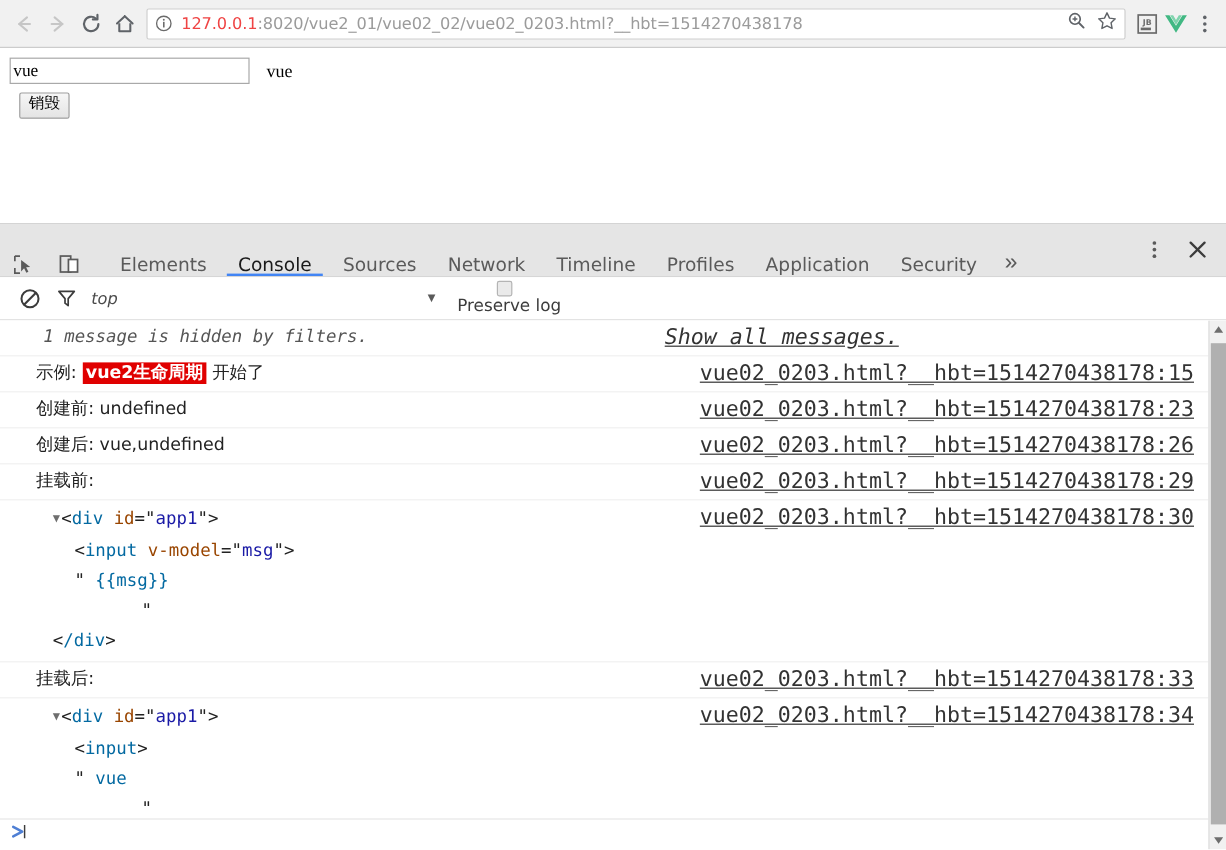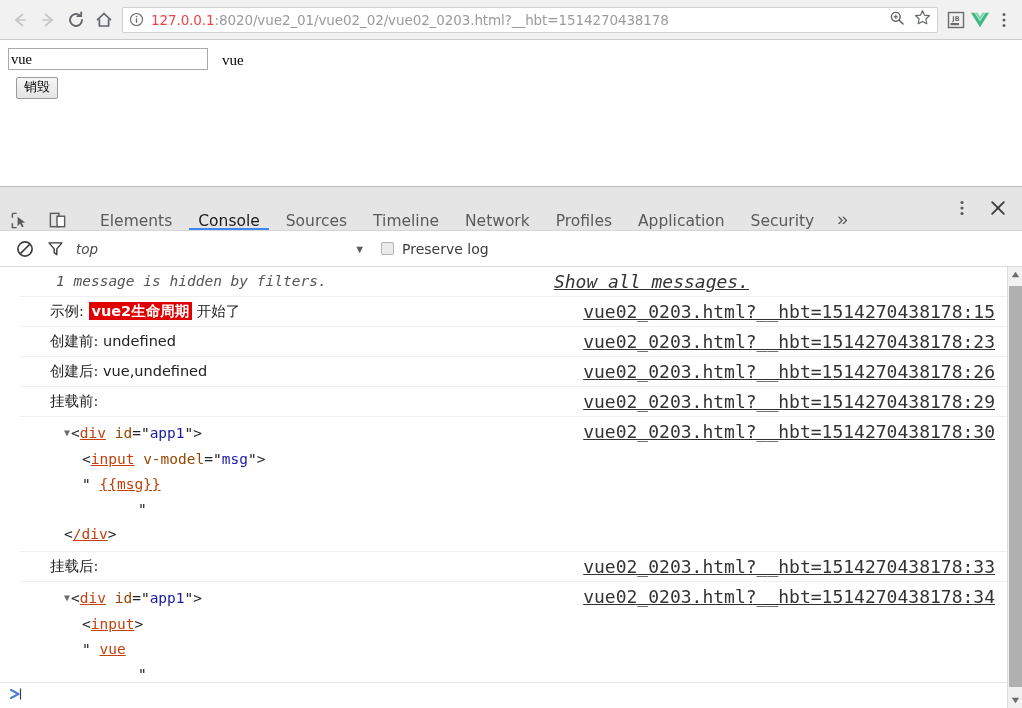--- a/index.html
+++ b/index.html
@@ -181,20 +181,21 @@
   #filter-caret {
     margin-left: 256px;
     font-size: 11px;
     color: #5a5a5a;
     cursor: default;
   }
   #preserve-log-wrap {
     display: flex; align-items: center;
     margin-left: 16px;
     cursor: default;
+    flex-direction: column;
   }
   #preserve-log-box {
     width: 13px; height: 13px;
     border: 1px solid #b4b4b4;
     background: #eaeaea;
     border-radius: 2px;
     margin-right: 8px;
   }
   #preserve-log-label {
     font-family: "DejaVu Sans", sans-serif;
@@ -206,21 +207,20 @@
   #console-body {
     flex: 1 1 auto;
     position: relative;
     overflow: hidden;
     background: #fff;
   }
   #console-scroll {
     position: absolute;
     left: 0; top: 0; right: 15px; bottom: 0;
     overflow: hidden;
-    margin-left: 20px;
   }
   .msg-row {
     position: relative;
     border-bottom: 1px solid #f0f0f0;
     padding: 4px 0 4px 30px;
     min-height: 29px;
     font-family: "DejaVu Sans Mono", monospace;
     font-size: 14.5px;
     color: #222;
     line-height: 21px;
@@ -268,21 +268,21 @@
   .dom-line.l2 { padding-left: 32px; }
   .dom-line.l3 { padding-left: 88px; }
   .dom-line.lend { padding-left: 14px; }
   .tri {
     display: inline-block;
     color: #6e6e6e;
     font-size: 10px;
     transform: translateY(-2px);
     margin-right: 1px;
   }
-  .tg { color: #c2410c; text-decoration: underline; }
+  .tg { color: #0369a1; }
   .an { color: #994500; }
   .av { color: #1a1aa6; }
   .pn { color: #222; }
   .quo { color: #222; }
 
   
   #console-prompt {
     position: absolute;
     left: 0; right: 15px; bottom: 0;
     height: 26px;
@@ -424,22 +424,22 @@
       <svg width="19" height="19" viewBox="0 0 20 20">
         <rect x="2.5" y="2.5" width="9" height="14" fill="none" stroke="#5a5a5a" stroke-width="1.5"></rect>
         <rect x="9.5" y="5.5" width="8" height="11" fill="#fff" stroke="#5a5a5a" stroke-width="1.5"></rect>
       </svg>
     </div>
     <div class="tb-sep"></div>
 
     <div class="dt-tab">Elements</div>
     <div class="dt-tab active">Console</div>
     <div class="dt-tab">Sources</div>
+    <div class="dt-tab">Network</div>
     <div class="dt-tab">Timeline</div>
-    <div class="dt-tab">Network</div>
     <div class="dt-tab">Profiles</div>
     <div class="dt-tab">Application</div>
     <div class="dt-tab">Security</div>
     <div class="dt-more">»</div>
 
     <div id="dt-tabbar-right">
       <div class="tb-sep"></div>
       <div class="dt-icon-btn">
         <svg width="16" height="18" viewBox="0 0 16 18">
           <circle cx="8" cy="3.5" r="1.55" fill="#5a5a5a"></circle>

